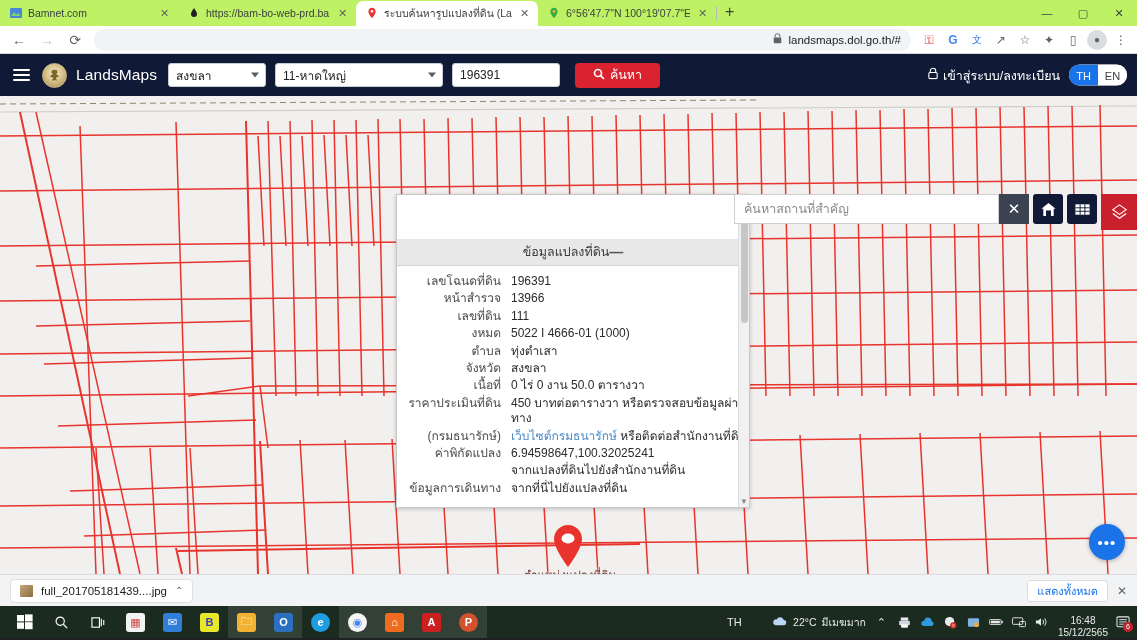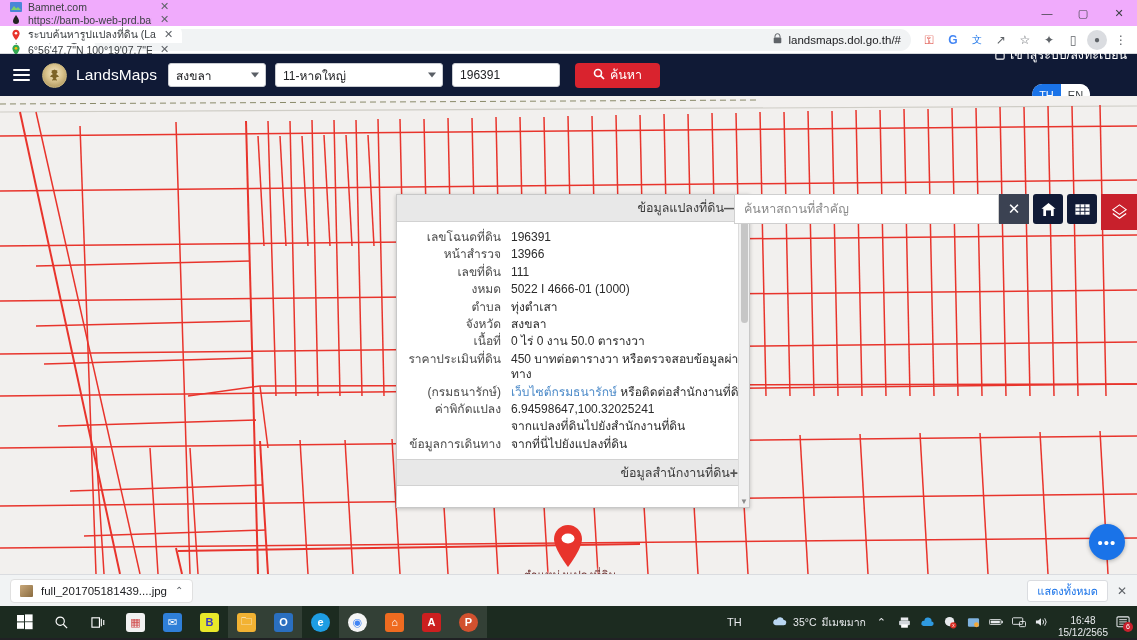--- a/index.html
+++ b/index.html
@@ -5,22 +5,22 @@
   * { box-sizing: border-box; margin: 0; padding: 0; }
   html, body {
     width: 1137px; height: 640px;
     overflow: hidden;
     font-family: "Liberation Sans", "DejaVu Sans", sans-serif;
     background: #202124;
   }
 
   
   .tabstrip {
-    height: 26px; background: #f0abfc;
-    display: flex; align-items: flex-start; position: relative; flex-direction: column;
+    height: 26px; background: #bef264;
+    display: flex; align-items: center; position: relative;
   }
   .tab {
     height: 25px; display: flex; align-items: center; gap: 6px;
     padding: 0 7px 0 9px; font-size: 10.5px; color: #3c4043;
     border-radius: 7px 7px 0 0; position: relative; min-width: 0;
   }
   .tab.inactive { background: transparent; }
   .tab.active { background: #fff; }
   .tab-fav { width: 13px; height: 13px; flex: 0 0 13px; display:flex; align-items:center; justify-content:center; }
   .tab-title {
@@ -83,21 +83,21 @@
     width: 108px; height: 24px; background:#fff; border:1px solid #c9ccd1; border-radius:3px;
     font-size: 12px; color: #202124; padding: 0 7px; display:flex; align-items:center;
   }
   .btn-search {
     height: 25px; min-width: 85px; background:#d9232e; color:#fff; border-radius:4px;
     display:flex; align-items:center; justify-content:center; gap:5px;
     font-size: 12.5px; padding: 0 12px; margin-left: 6px;
   }
   .appbar-right {
     position:absolute; right: 10px; top:50%; transform: translateY(-50%);
-    display:flex; align-items:center; gap: 19px; flex-direction: column;
+    display:flex; align-items:center; gap: 9px;
   }
   .login { color:#fff; font-size: 12.5px; display:flex; align-items:center; gap:5px; }
   .langtog { display:flex; height: 21px; border-radius: 11px; overflow:hidden; background:#fff; }
   .langtog div { width: 29px; display:flex; align-items:center; justify-content:center; font-size:11px; }
   .lang-th { background:#1a73e8; color:#fff; }
   .lang-en { background:#fff; color:#3c4043; }
 
   
   .stage { position: relative; width: 1137px; height: 478px; overflow: hidden; background:#f2f0ee;}
   .map { position:absolute; inset:0; background: #f2f0ee; }
@@ -112,22 +112,22 @@
 
   
   .panel {
     position:absolute; left: 396px; top: 98px; width: 354px; height: 314px;
     background:#fff; border:1px solid #c8c8c8; box-shadow: 0 1px 4px rgba(0,0,0,.22);
     display:flex; flex-direction:column;
   }
   .panel-scroll { flex:1 1 auto; overflow:hidden; position:relative; }
   .sec-head {
     height: 27px; background:#e8e8e8; border-bottom:1px solid #d2d2d2;
-    display:flex; align-items:center; justify-content:flex-end;
-    padding: 0 11px; font-size: 12.5px; color:#3b3b3b;
+    display:flex; align-items:center; justify-content:center;
+    padding: 0 17px; font-size: 12.5px; color:#3b3b3b;margin-top:44px;
   }
   .sec-toggle { font-size: 14px; color:#555; line-height:1; font-weight: 700;}
   .rows { padding: 7px 0 6px 0; }
   .row { display:flex; font-size: 12px; line-height: 15.4px; padding: 1px 0; }
   .row .k {
     width: 113px; flex: 0 0 113px; text-align:right; color:#4a4a4a; padding-right: 9px;
   }
   .row .v { color:#2b2b2b; padding-left: 1px; }
   .row .v .lk { color:#4a89c8; }
   .blue { color:#4a89c8; }
@@ -620,21 +620,21 @@
 
   <div class="tb-lang">TH</div>
 
   <div class="tray">
     <div class="weather">
       <span>
         <svg width="17" height="12" viewBox="0 0 18 12">
             <path d="M5 10.5h8.2a2.8 2.8 0 00.3-5.6A4 4 0 006 4.3 3.1 3.1 0 005 10.5z" fill="#b9d6f2"></path>
           </svg>
       </span>
-      <span>35°C</span>
+      <span>22°C</span>
       <span>มีเมฆมาก</span>
     </div>
     <div class="tray-ico">⌃</div>
     <div class="tray-ico">
       <svg width="13" height="13" viewBox="0 0 14 14">
           <rect x="3" y="1.6" width="8" height="3.4" fill="#e8eaed"></rect>
           <rect x="1.2" y="5" width="11.6" height="5" rx="1" fill="#d2d6db"></rect>
           <rect x="3.4" y="9" width="7.2" height="3.6" fill="#fff"></rect>
         </svg>
     </div>

